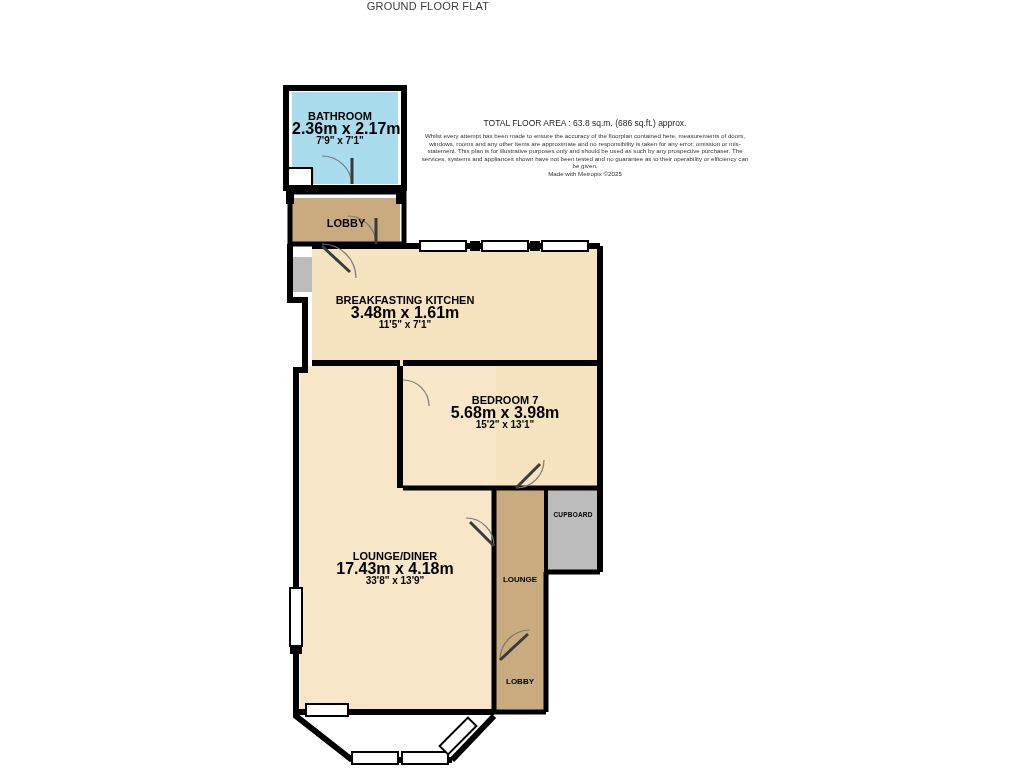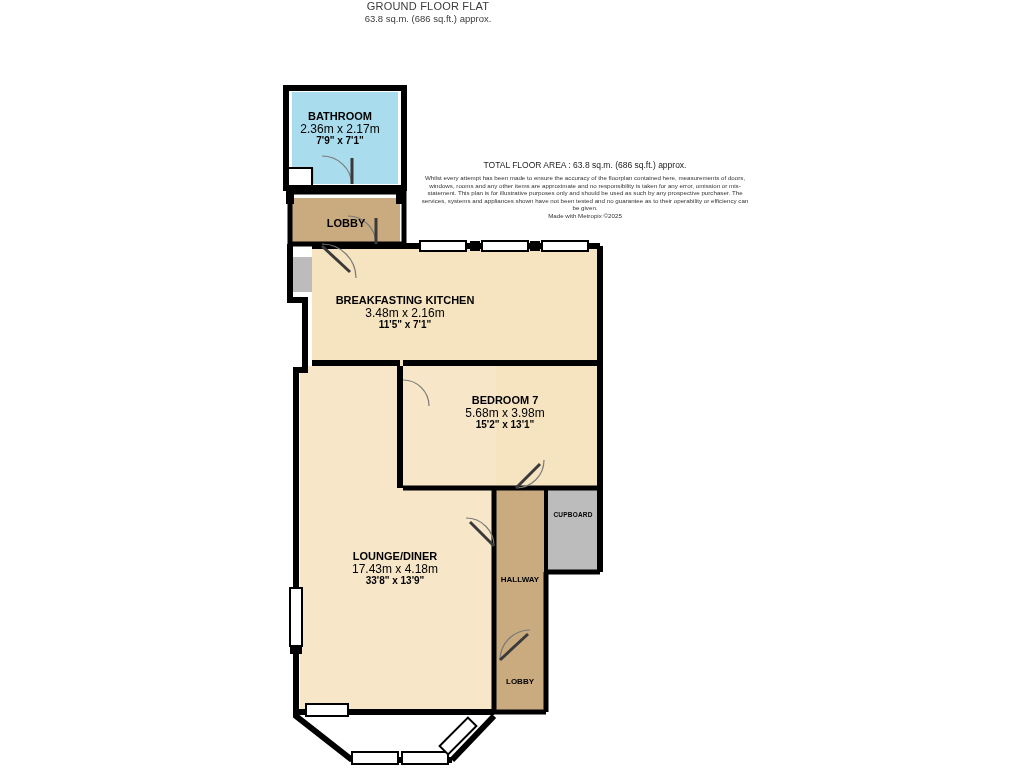--- a/index.html
+++ b/index.html
@@ -46,21 +46,20 @@
     position: absolute;
     left: 420px;
     top: 118px;
     width: 330px;
     text-align: center;
   }
   .disclaimer .total {
     font-size: 8.5px;
     color: #222;
     margin-bottom: 4px;
-    margin-top: 42px;
   }
   .disclaimer .body {
     font-size: 6.2px;
     line-height: 7.6px;
     color: #333;
   }
   .disclaimer .made {
     font-size: 6.2px;
     line-height: 8px;
     color: #333;
@@ -96,22 +95,22 @@
     line-height: 12.5px;
     z-index: 6;
   }
   .label .rname {
     font-size: 11px;
     font-weight: bold;
     color: #000;
     white-space: nowrap;
   }
   .label .rm {
-    font-size: 12px;
-    font-weight: normal;
+    font-size: 16px;
+    font-weight: bold;
     color: #000;
     white-space: nowrap;
   }
   .label .rf {
     font-size: 10px;
     font-weight: bold;
     color: #000;
     white-space: nowrap;
   }
   .label.tiny .rname {
@@ -133,21 +132,20 @@
     pointer-events: none;
   }
 </style>
 </head>
 <body>
 
 <div class="plan">
 
   <div class="header">
     <div class="title">GROUND FLOOR FLAT</div>
-    <div class="area">63.8 sq.m. (686 sq.ft.) approx.</div>
   </div>
 
   <div class="watermark">
     <div class="wm-main">davidbailes</div>
     <div class="wm-sub">property</div>
   </div>
 
   <div class="room" style="left:292px; top:92px; width:106px; height:92px; background:#a9dced;"></div>
 
   <div class="room" style="left:292px; top:198px; width:108px; height:46px; background:#c9ab7f;"></div>
@@ -246,36 +244,36 @@
     <div class="rm">2.36m  x 2.17m</div>
     <div class="rf">7'9"  x 7'1"</div>
   </div>
 
   <div class="label" style="left:300px; top:217px; width:92px;">
     <div class="rname">LOBBY</div>
   </div>
 
   <div class="label" style="left:300px; top:294px; width:210px;">
     <div class="rname">BREAKFASTING KITCHEN</div>
-    <div class="rm">3.48m  x 2.16m</div>
+    <div class="rm">3.48m  x 1.61m</div>
     <div class="rf">11'5"  x 7'1"</div>
   </div>
 
   <div class="label" style="left:410px; top:394px; width:190px;">
     <div class="rname">BEDROOM 7</div>
     <div class="rm">5.68m  x 3.98m</div>
     <div class="rf">15'2"  x 13'1"</div>
   </div>
 
   <div class="label tiny" style="left:546px; top:509px; width:54px;">
     <div class="rname">CUPBOARD</div>
   </div>
 
   <div class="label" style="left:490px; top:574px; width:60px;">
-    <div class="rname" style="font-size:8px;">HALLWAY</div>
+    <div class="rname" style="font-size:8px;">LOUNGE</div>
   </div>
 
   <div class="label" style="left:290px; top:550px; width:210px;">
     <div class="rname">LOUNGE/DINER</div>
     <div class="rm">17.43m  x 4.18m</div>
     <div class="rf">33'8"  x 13'9"</div>
   </div>
 
   <div class="label" style="left:492px; top:676px; width:56px;">
     <div class="rname" style="font-size:8px;">LOBBY</div>

